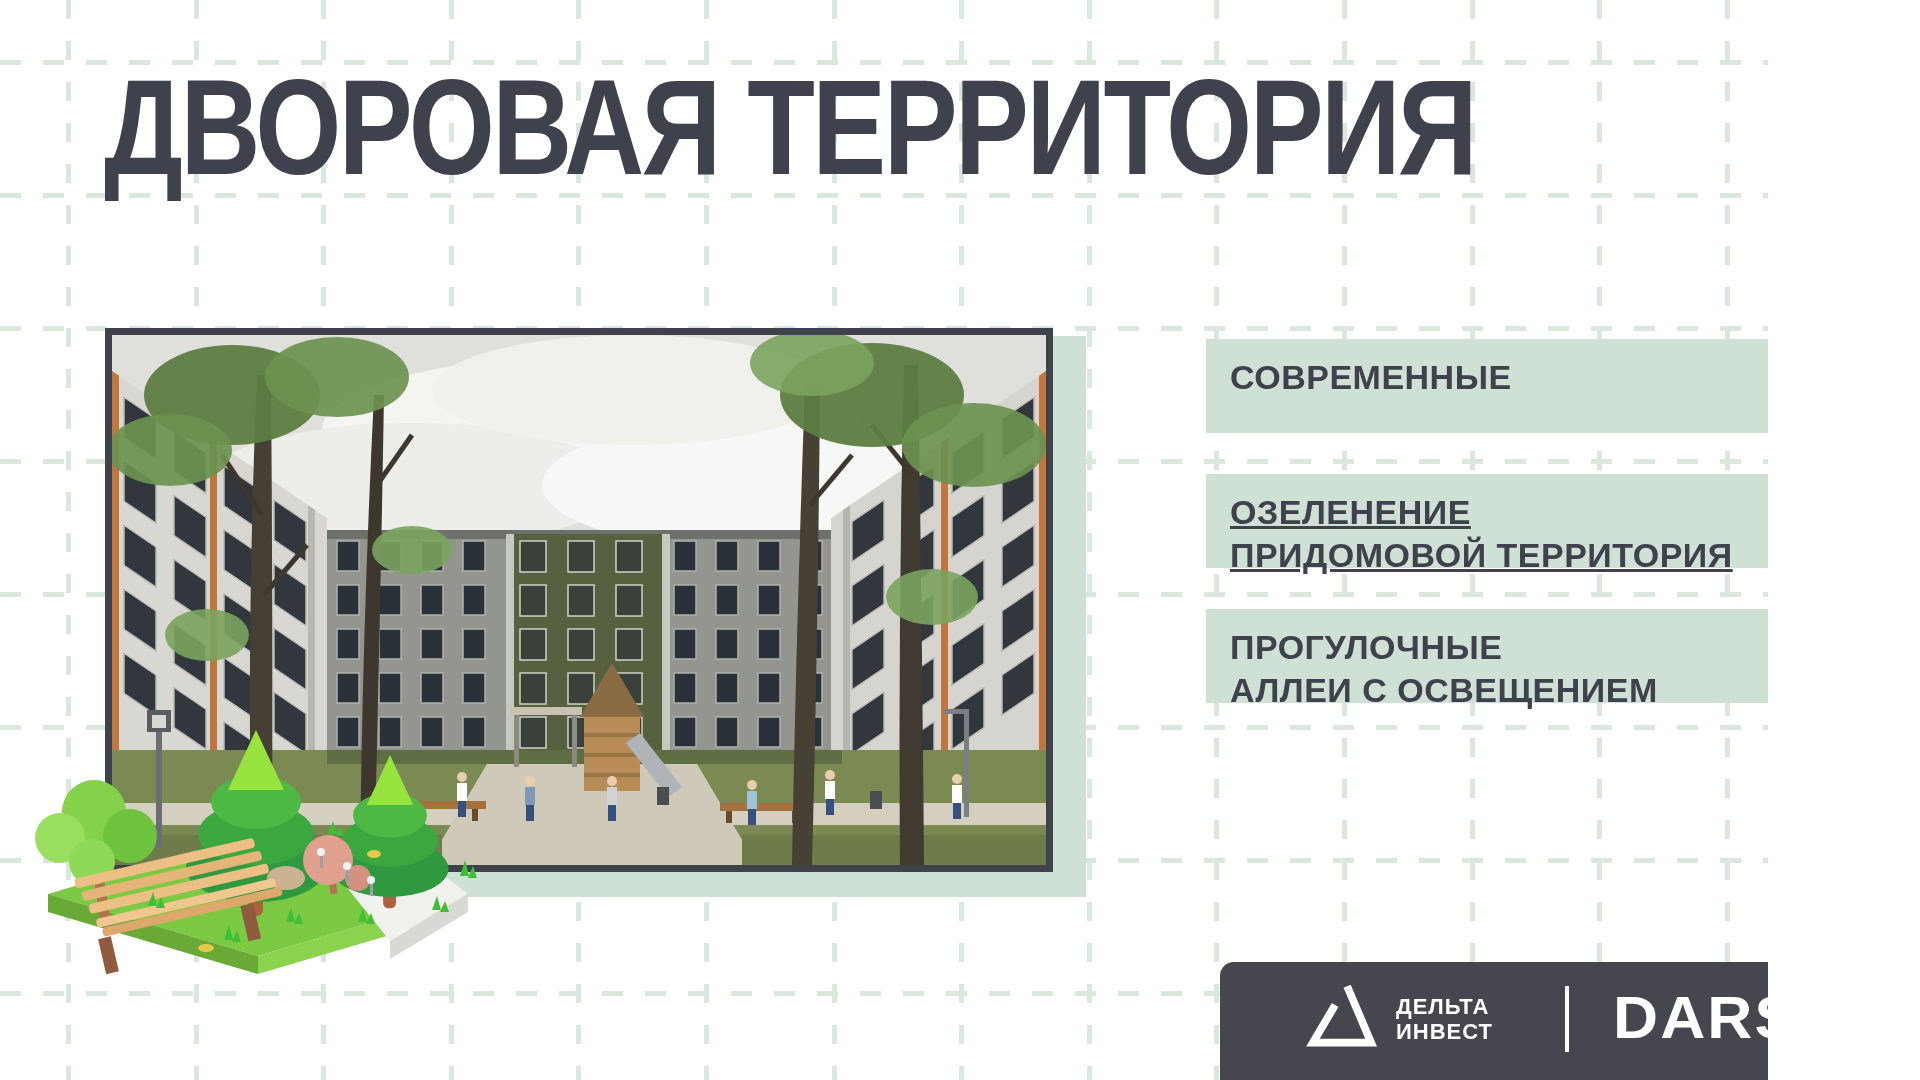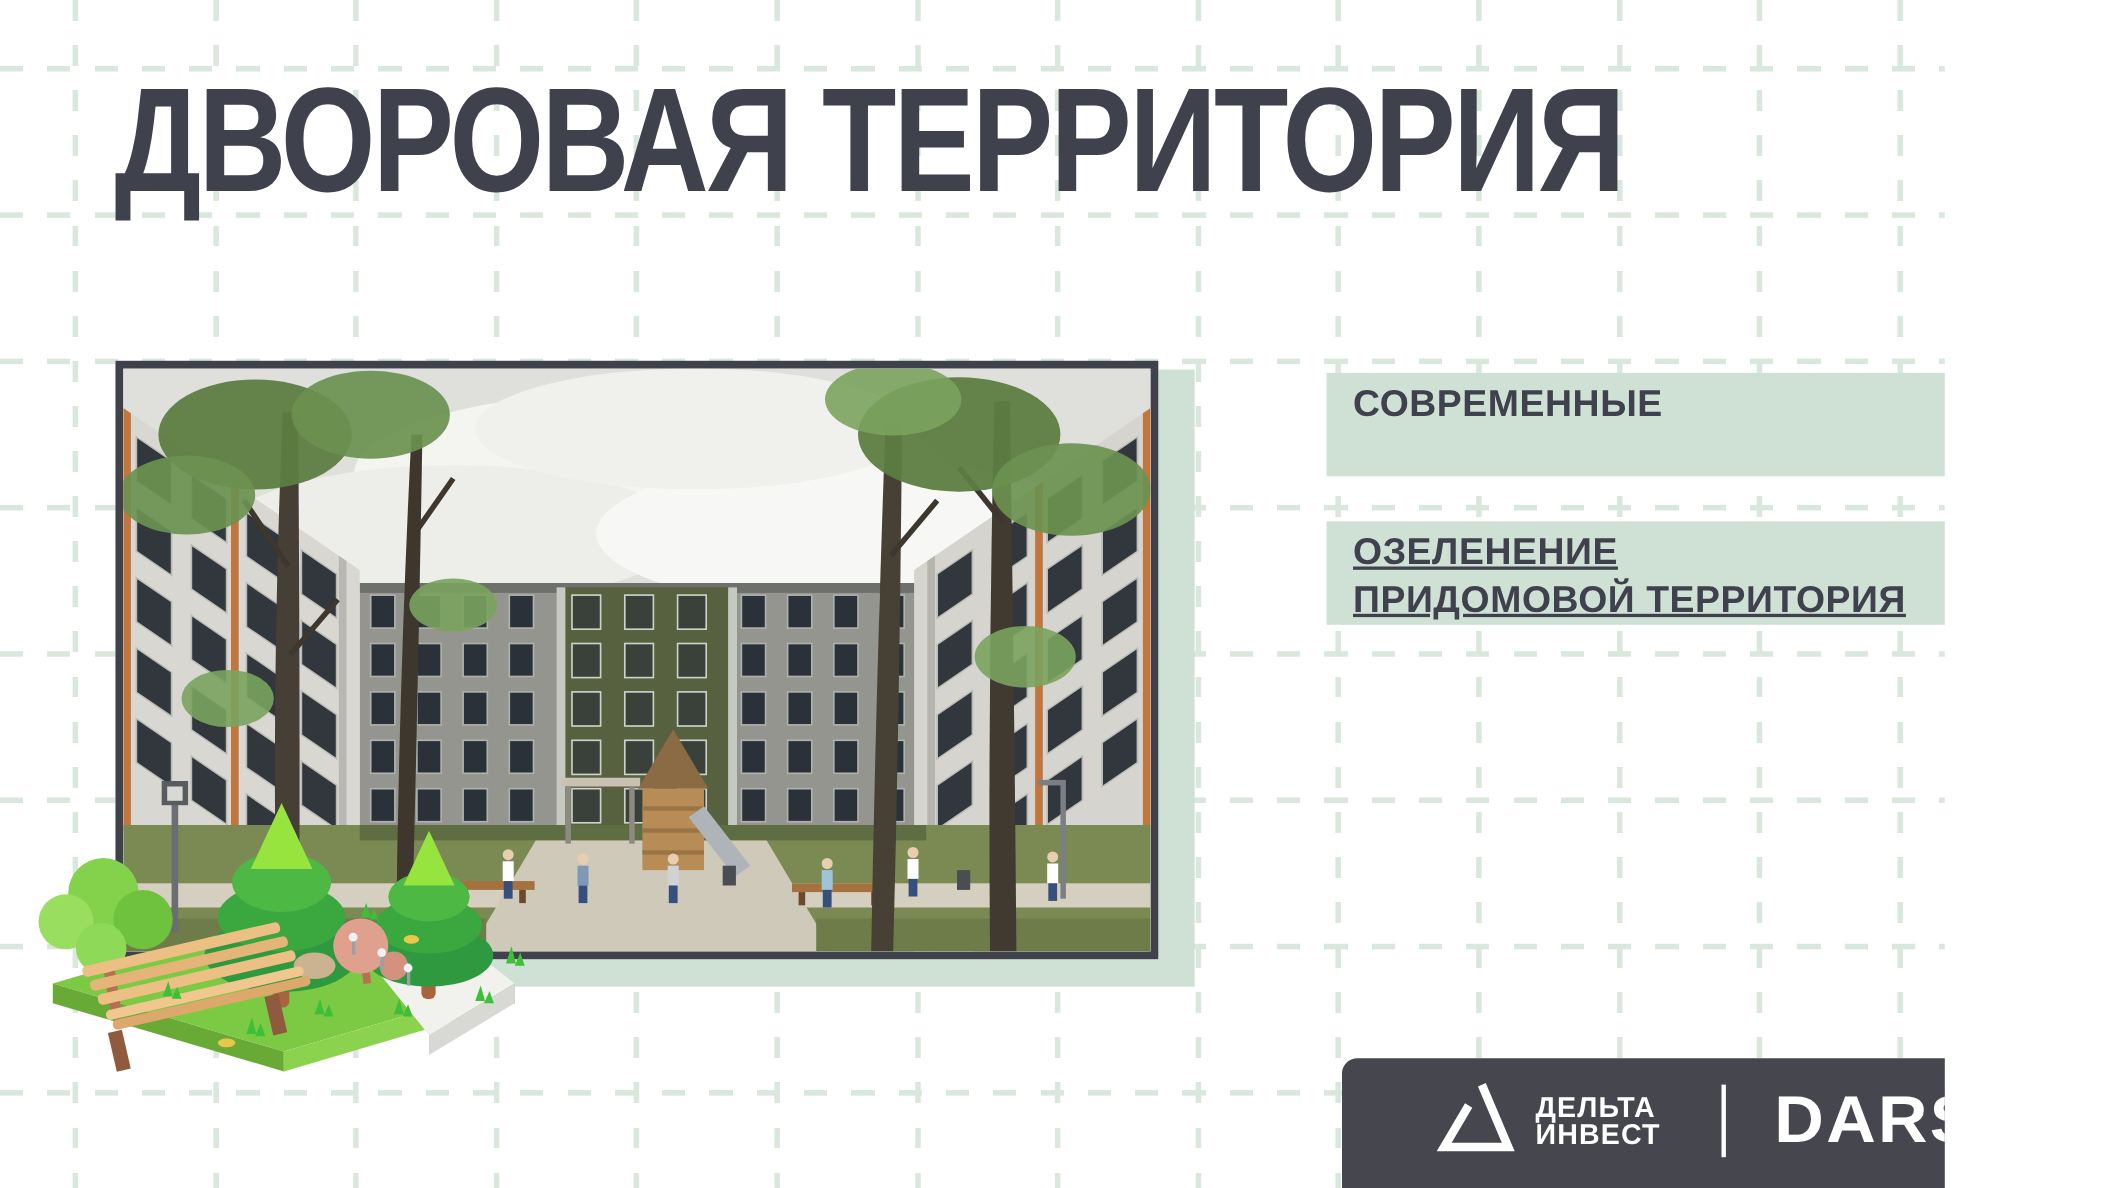--- a/index.html
+++ b/index.html
@@ -30,31 +30,31 @@
   .photo{position:absolute;left:105px;top:328px;width:948px;height:544px;z-index:3;
     border:7px solid #3f414b;background:#e3e4e0;overflow:hidden;}
   .photo svg{display:block;}
 
   
   .park{position:absolute;left:28px;top:726px;width:470px;height:252px;z-index:5;}
 
   
   .feature{position:absolute;left:1206px;width:642px;height:94px;background:var(--sage);
     z-index:3;color:var(--ink);font-weight:700;font-size:34px;line-height:43px;
-    padding:7px 0 0 24px;letter-spacing:0.5px;}
+    padding:17px 0 0 24px;letter-spacing:0.5px;}
   .feature div{white-space:nowrap;}
   #feature-0{top:339px;}
   #feature-1{top:474px;text-decoration:underline;}
   #feature-2{top:609px;}
 
   
   .footer{position:absolute;left:1220px;top:962px;width:700px;height:118px;z-index:6;
     background:var(--footer);border-top-left-radius:14px;color:#fff;}
   .footer .logo{position:absolute;left:86px;top:22px;width:72px;height:66px;}
-  .brand{position:absolute;left:176px;top:32px;font-weight:700;font-size:26px;
+  .brand{position:absolute;left:176px;top:32px;font-weight:700;font-size:22px;
     line-height:25px;letter-spacing:1px;}
   .divider{position:absolute;left:345px;top:24px;width:4px;height:66px;background:#fff;}
   .partner{position:absolute;left:393px;top:24px;font-weight:700;font-size:60px;
     line-height:64px;letter-spacing:2px;transform:scaleX(1.04);transform-origin:left top;}
 </style>
 </head>
 <body>
 
 <div id="slide">
 
@@ -363,20 +363,24 @@
     </svg>
   </div>
 
   <div class="feature" id="feature-0">
     <div>СОВРЕМЕННЫЕ</div>
   </div>
   <div class="feature" id="feature-1">
     <div>ОЗЕЛЕНЕНИЕ</div>
     <div>ПРИДОМОВОЙ ТЕРРИТОРИЯ</div>
   </div>
+  <div class="feature" id="feature-2">
+    <div>ПРОГУЛОЧНЫЕ</div>
+    <div>АЛЛЕИ С ОСВЕЩЕНИЕМ</div>
+  </div>
 
   <div class="footer">
     <svg class="logo" viewBox="0 0 84 72">
       <path d="M34 22 L8 66 H76 L48 0" fill="none" stroke="#ffffff" stroke-width="9"></path>
     </svg>
     <div class="brand">
       <div>ДЕЛЬТА</div>
       <div>ИНВЕСТ</div>
     </div>
     <div class="divider"></div>

